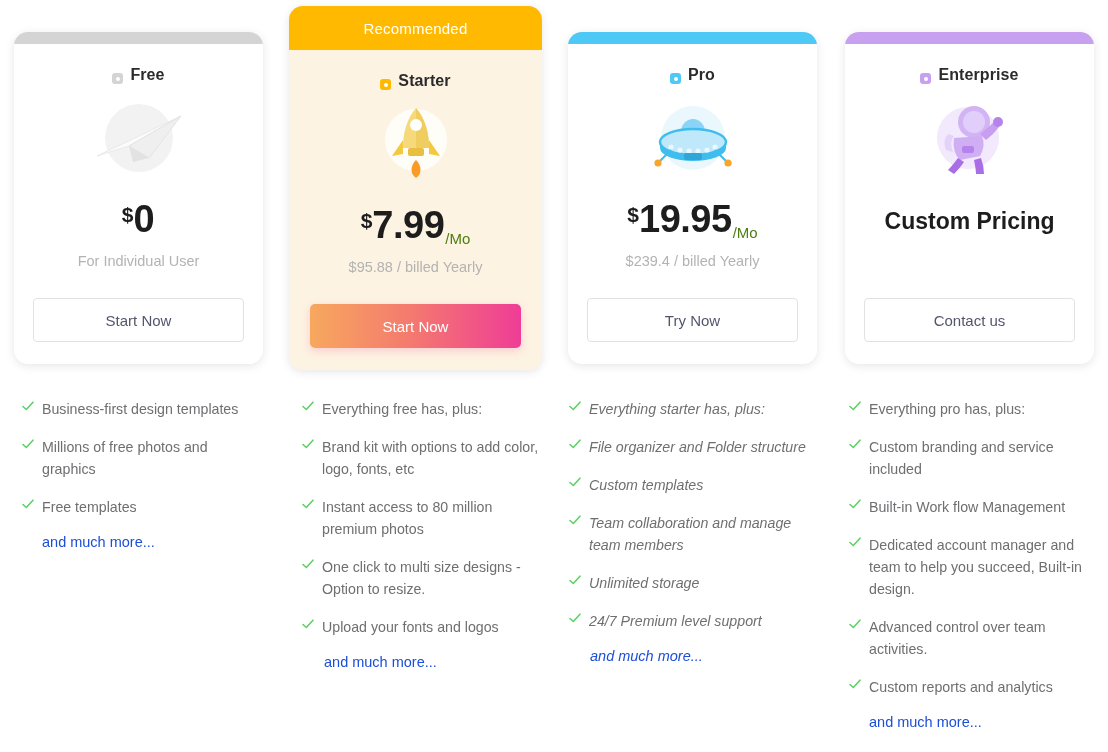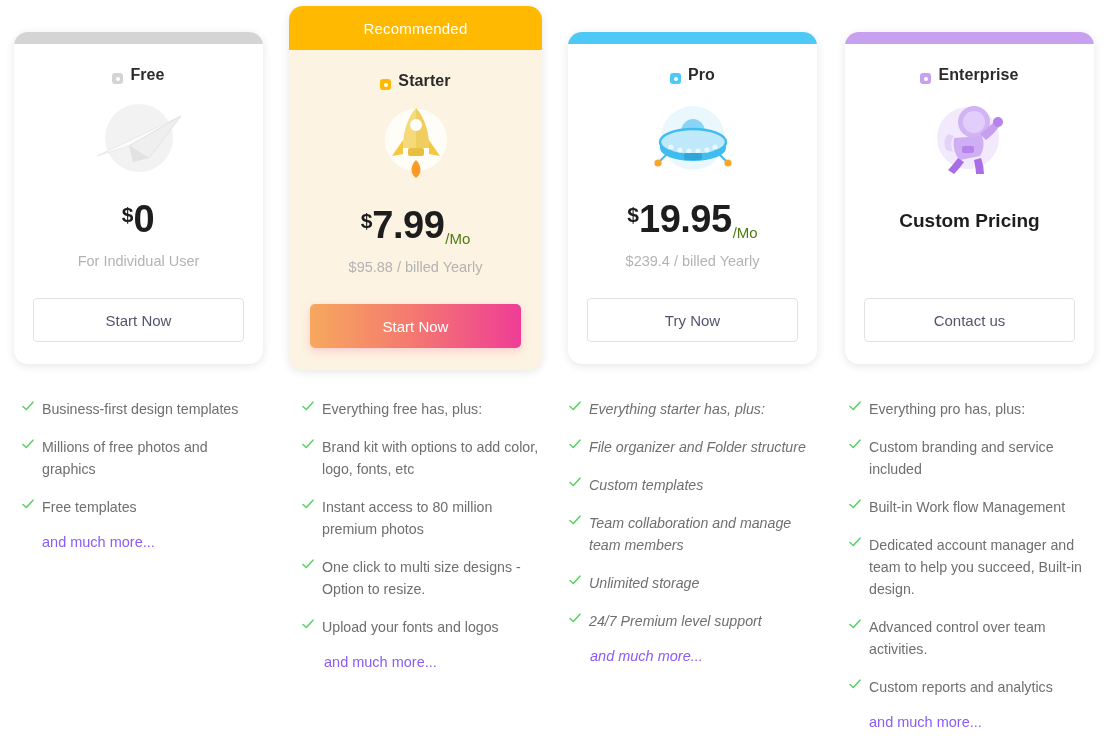--- a/index.html
+++ b/index.html
@@ -135,21 +135,21 @@
     color: #4d7c0f;
     align-self: flex-end;
     margin-bottom: 2px;
     margin-left: 1px;
   }
   .custom-price {
     margin-top: 14px;
     height: 42px;
     display: flex;
     align-items: center;
-    font-size: 19px;
+    font-size: 23px;
     font-weight: bold;
     color: #1d1d1d;
   }
   .sub {
     margin-top: 11px;
     font-size: 14.5px;
     color: #b3b3b3;
     height: 19px;
   }
   .sub.empty { visibility: hidden; }
@@ -213,21 +213,21 @@
   .tick svg { display: block; }
   .feat-text {
     font-size: 14.2px;
     line-height: 1.55;
     color: #6f6f72;
   }
   .more {
     margin-top: 6px;
     margin-left: 21px;
     font-size: 14.5px;
-    color: #8b5cf6;
+    color: #1d4ed8;
     cursor: pointer;
   }
   .list-col.c2 .more { margin-left: 23px; }
   .list-col.c3 .more { margin-left: 22px; }
   .list-col.c4 .more { margin-left: 21px; }
 </style>
 </head>
 <body>
 
 <div class="page">

